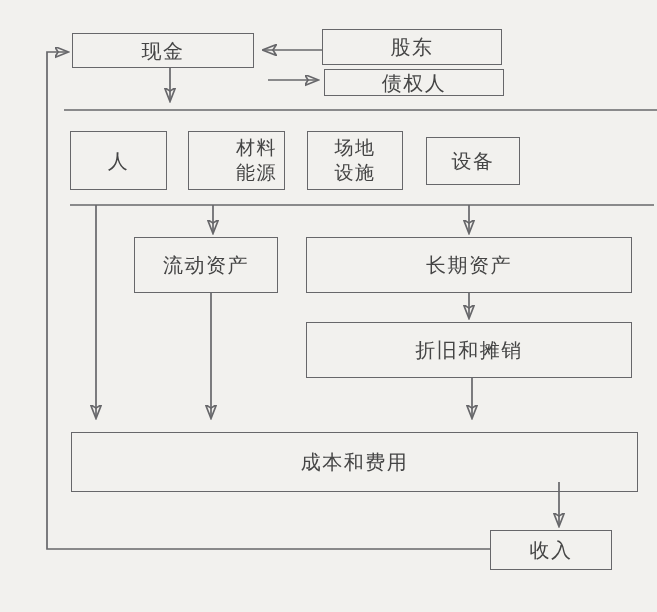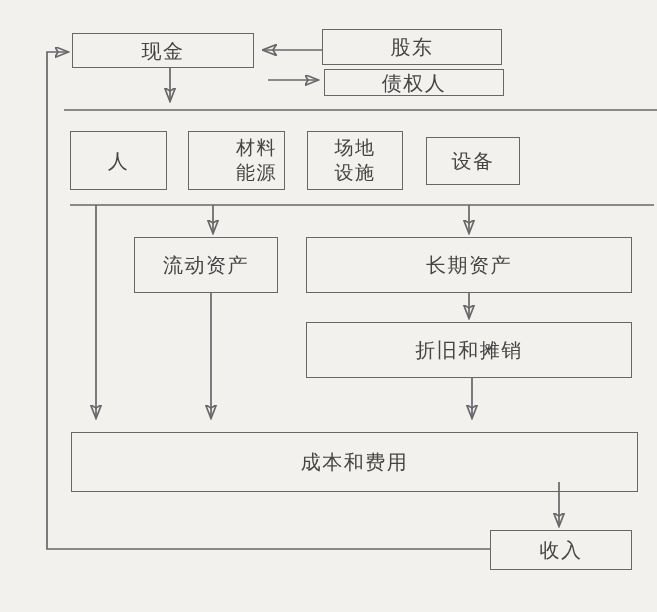--- a/index.html
+++ b/index.html
@@ -117,17 +117,17 @@
   </div>
 
   <div class="node" style="left:306px; top:322px; width:326px; height:56px;">
     <span class="ln">折旧和摊销</span>
   </div>
 
   <div class="node" style="left:71px; top:432px; width:567px; height:60px;">
     <span class="ln">成本和费用</span>
   </div>
 
-  <div class="node" style="left:490px; top:530px; width:142px; height:40px;">
+  <div class="node" style="left:490px; top:530px; width:122px; height:40px;">
     <span class="ln">收入</span>
   </div>
 
 </div>
 
 </body></html>

